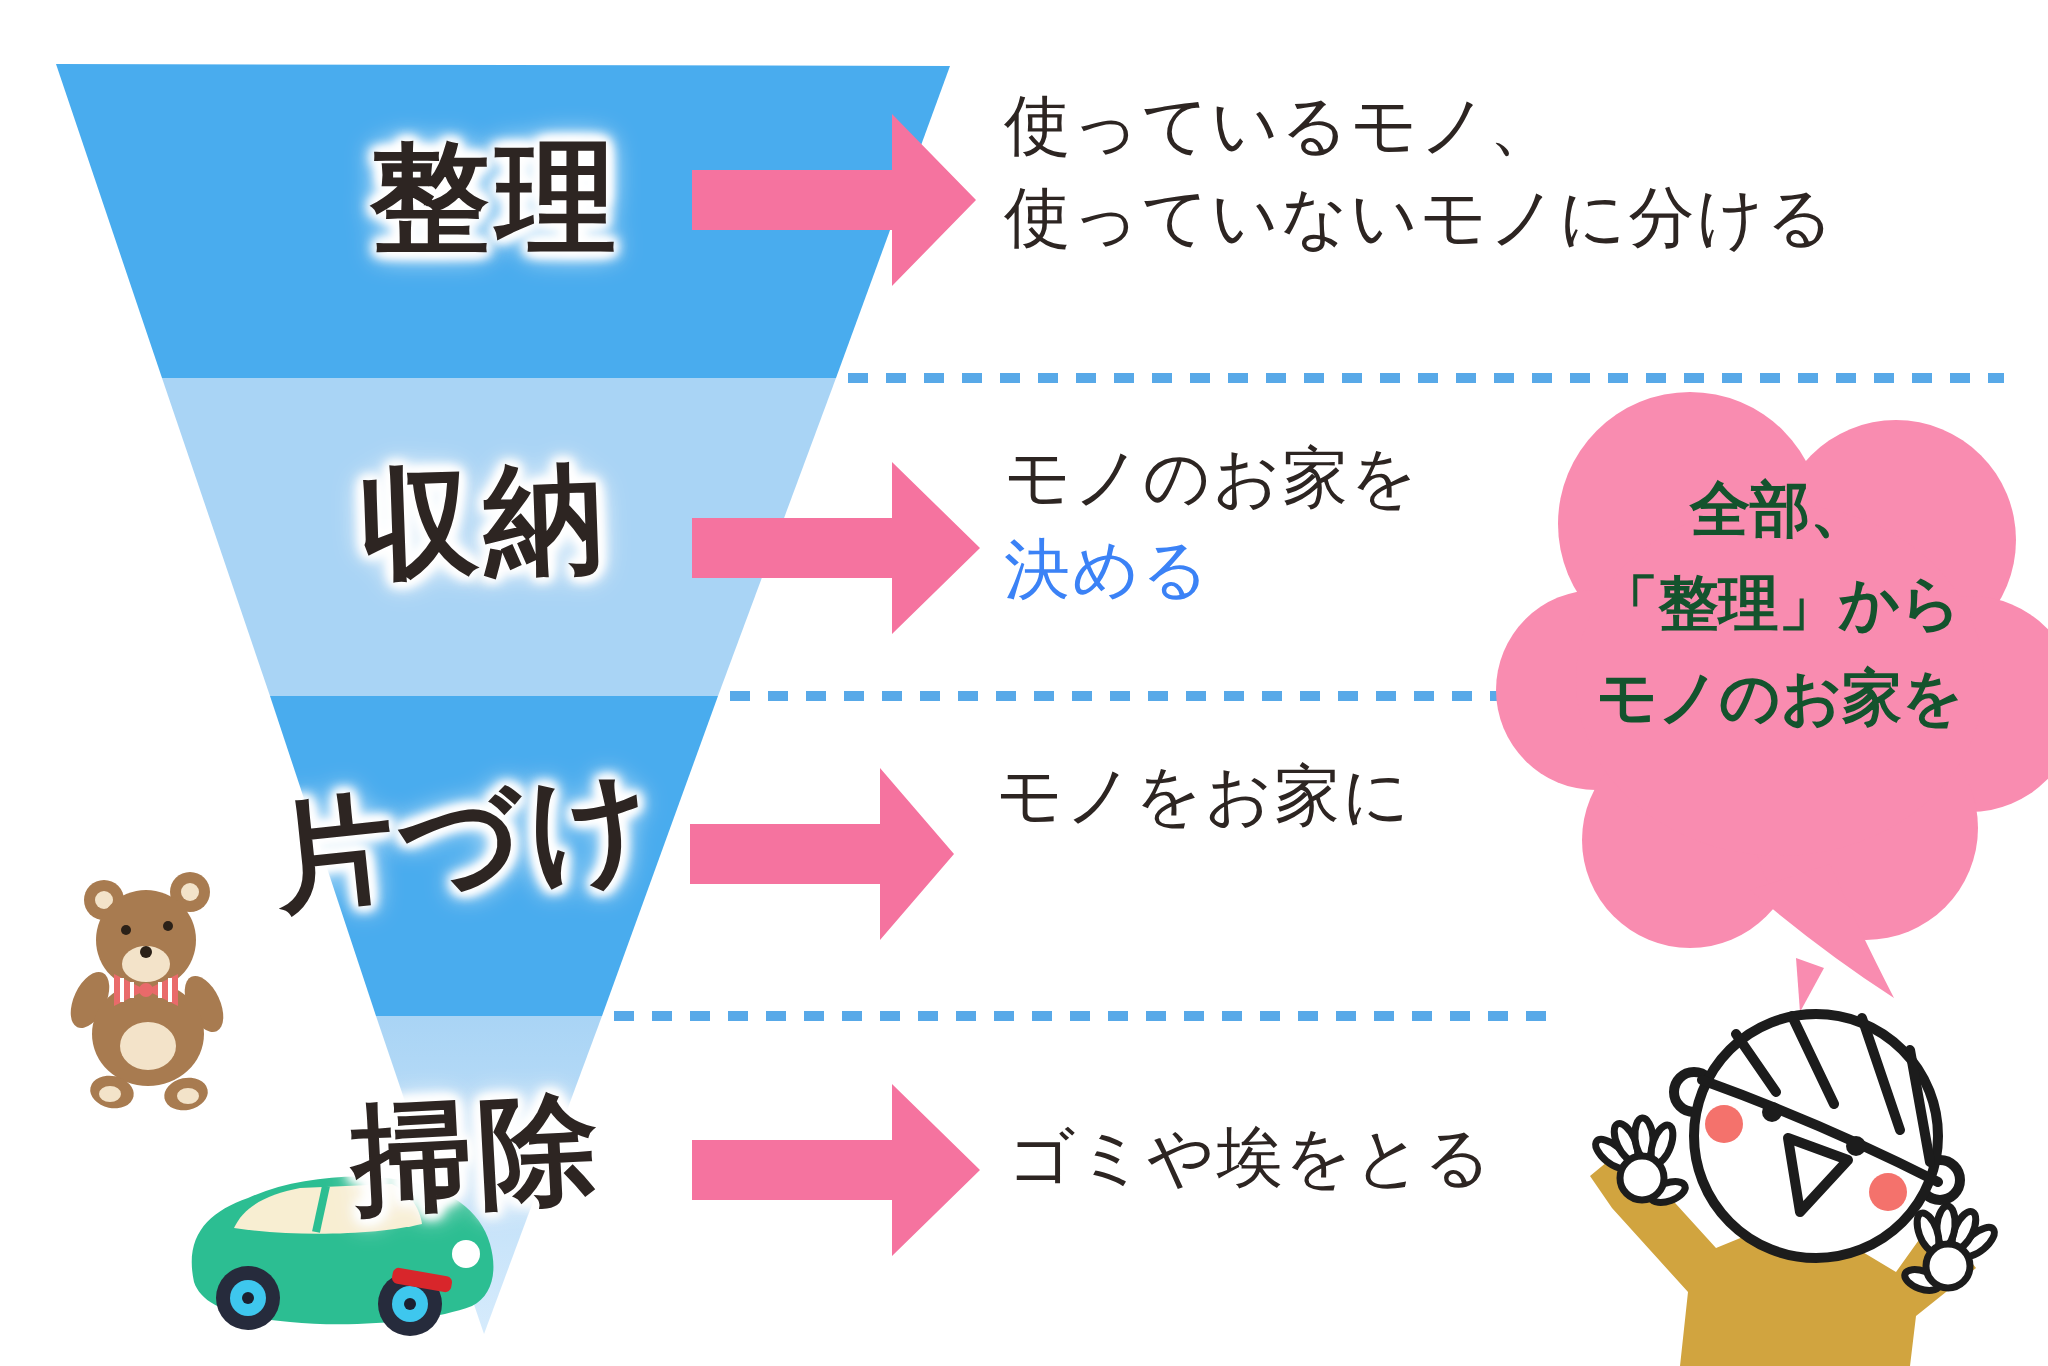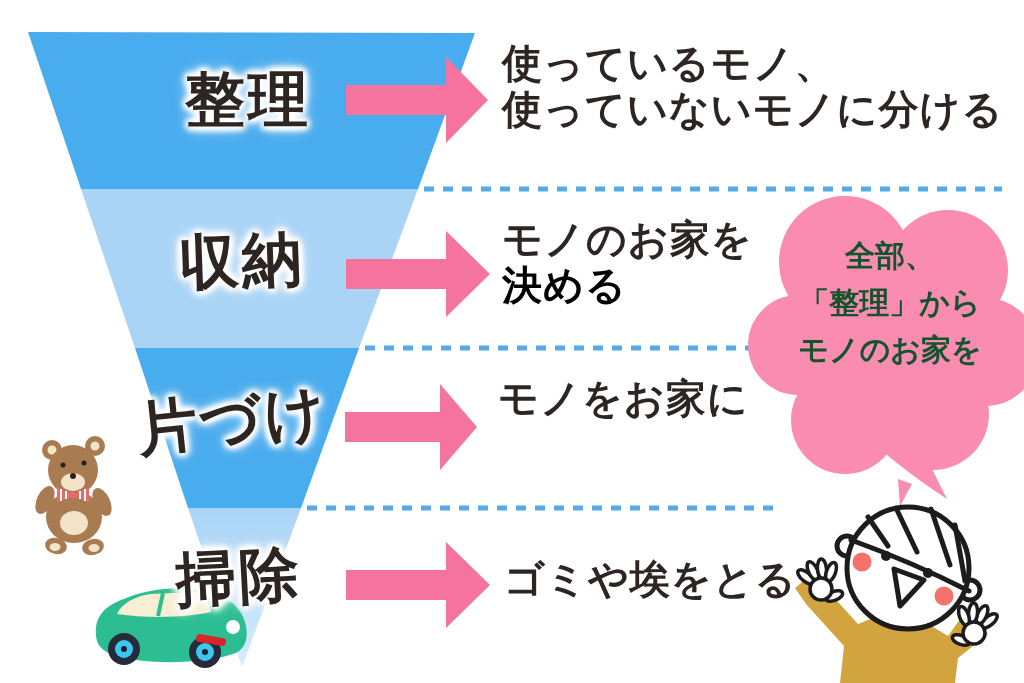--- a/index.html
+++ b/index.html
@@ -11,24 +11,24 @@
   .funnel-label{
     position:absolute;transform:translate(-50%,-50%);
     font-size:60px;font-weight:900;color:#2d2522;letter-spacing:3px;white-space:nowrap;
     text-shadow:0 0 5px #fff,0 0 8px #fff,0 0 12px #fff,0 0 16px #fff,
                 2px 2px 6px #fff,-2px -2px 6px #fff,2px -2px 6px #fff,-2px 2px 6px #fff;
   }
   .rot-a{transform:translate(-50%,-50%) rotate(-2deg);}
   .rot-b{transform:translate(-50%,-50%) rotate(-6deg);}
   .rot-c{transform:translate(-50%,-50%) rotate(-3deg);}
   .desc{
-    position:absolute;font-size:40px;line-height:46px;font-weight:700;
+    position:absolute;font-size:33px;line-height:46px;font-weight:400;
     color:#2d2522;white-space:nowrap;letter-spacing:1px;
   }
-  .desc .pink{color:#000000;}
+  .desc .pink{color:#3b82f6;}
   .bubble-text{
     position:absolute;left:770px;top:232px;width:240px;text-align:center;
     font-size:30px;line-height:47px;font-weight:600;color:#14532d;white-space:nowrap;
   }
 </style>
 </head>
 <body>
 
 <div id="stage">
 

